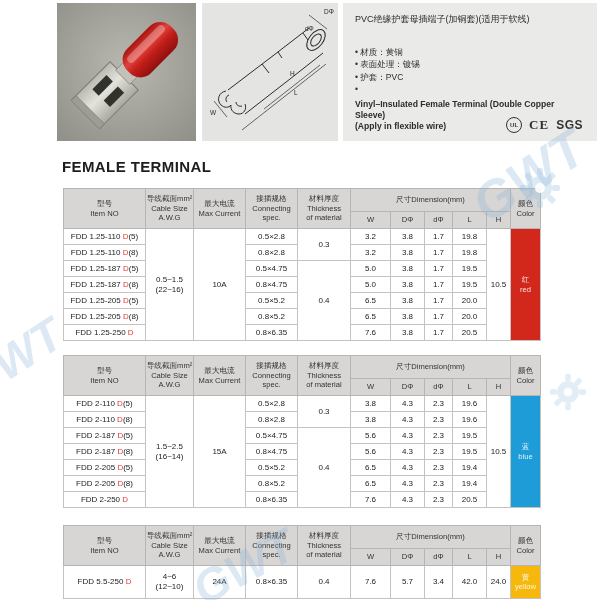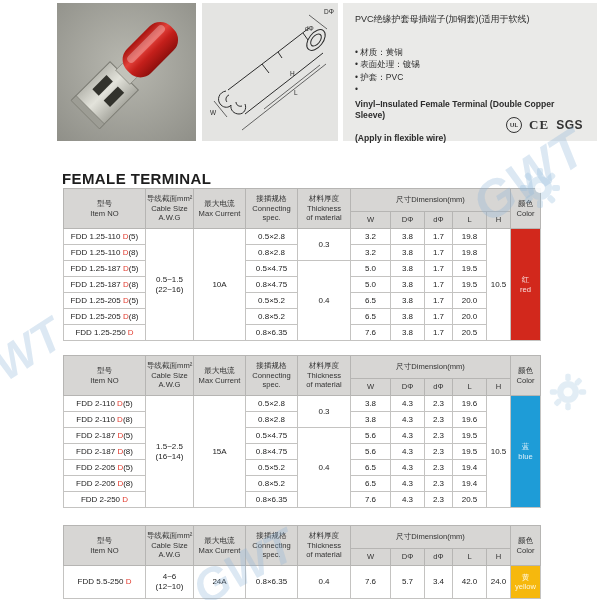--- a/index.html
+++ b/index.html
@@ -12,21 +12,21 @@
   #info-panel{left:343px;width:254px;background:#eaeae8;box-sizing:border-box;padding:10px 12px 6px 12px;color:#2c2c2c;}
   #info-panel .t-cn{font-weight:normal;font-size:9px;margin-bottom:20px;}
   #info-panel .bullet{font-size:8.5px;line-height:1.45;}
   #info-panel .t-en{font-weight:bold;font-size:8.6px;margin-top:4px;line-height:1.25;}
   .certs{position:absolute;right:14px;bottom:8px;display:flex;align-items:center;gap:7px;}
   .ul-badge{display:inline-flex;align-items:center;justify-content:center;width:14px;height:14px;border:1.3px solid #333;border-radius:50%;font-size:6px;font-weight:bold;color:#333;}
   .ce-mark{font-size:13px;font-weight:bold;color:#333;letter-spacing:1px;font-family:Liberation Serif, serif;}
   .sgs-mark{font-size:12px;font-weight:bold;color:#333;letter-spacing:.5px;}
 
   
-  .page-title{position:absolute;left:62px;top:170px;font-size:15px;font-weight:bold;color:#1d1d1d;letter-spacing:.4px;}
+  .page-title{position:absolute;left:62px;top:158px;font-size:15px;font-weight:bold;color:#1d1d1d;letter-spacing:.4px;}
 
   
   table.spec{border-collapse:collapse;table-layout:fixed;width:477px;position:absolute;left:63px;font-size:8px;color:#222;}
   #table-0{top:188px;} #table-1{top:355px;} #table-2{top:525px;}
   table.spec th{background:#d7d6d4;font-weight:normal;color:#333;border:1px solid #b6b5b3;padding:1px 0;line-height:1.3;font-size:7.6px;}
   table.spec thead tr.r1 th{height:20px;}
   table.spec thead tr.r2 th{height:14px;}
   table.spec td{border:1px solid #c4c3c1;background:#fff;text-align:center;padding:0;height:15px;line-height:1.2;}
   #table-2 td{height:32px;}
   td.item{background:#dbdad8;}
@@ -115,21 +115,21 @@
 
   <div class="panel" id="info-panel">
     <div class="t-cn">PVC绝缘护套母插端子(加铜套)(适用于软线)</div>
     <div>
         <div class="bullet">• 材质：黄铜</div>
         <div class="bullet">• 表面处理：镀锡</div>
         <div class="bullet">• 护套：PVC</div>
         <div class="bullet">• </div>
       </div>
     <div class="t-en">Vinyl–Insulated Female Terminal (Double Copper Sleeve)</div>
-    <div class="t-en" style="margin-top:12px">(Apply in flexible wire)</div>
+    <div class="t-en" style="margin-top:0">(Apply in flexible wire)</div>
     <div class="certs">
       <span class="ul-badge">UL</span>
       <span class="ce-mark">CE</span>
       <span class="sgs-mark">SGS</span>
     </div>
   </div>
 
   <div class="page-title">FEMALE TERMINAL</div>
 
   <table class="spec" id="table-0">

